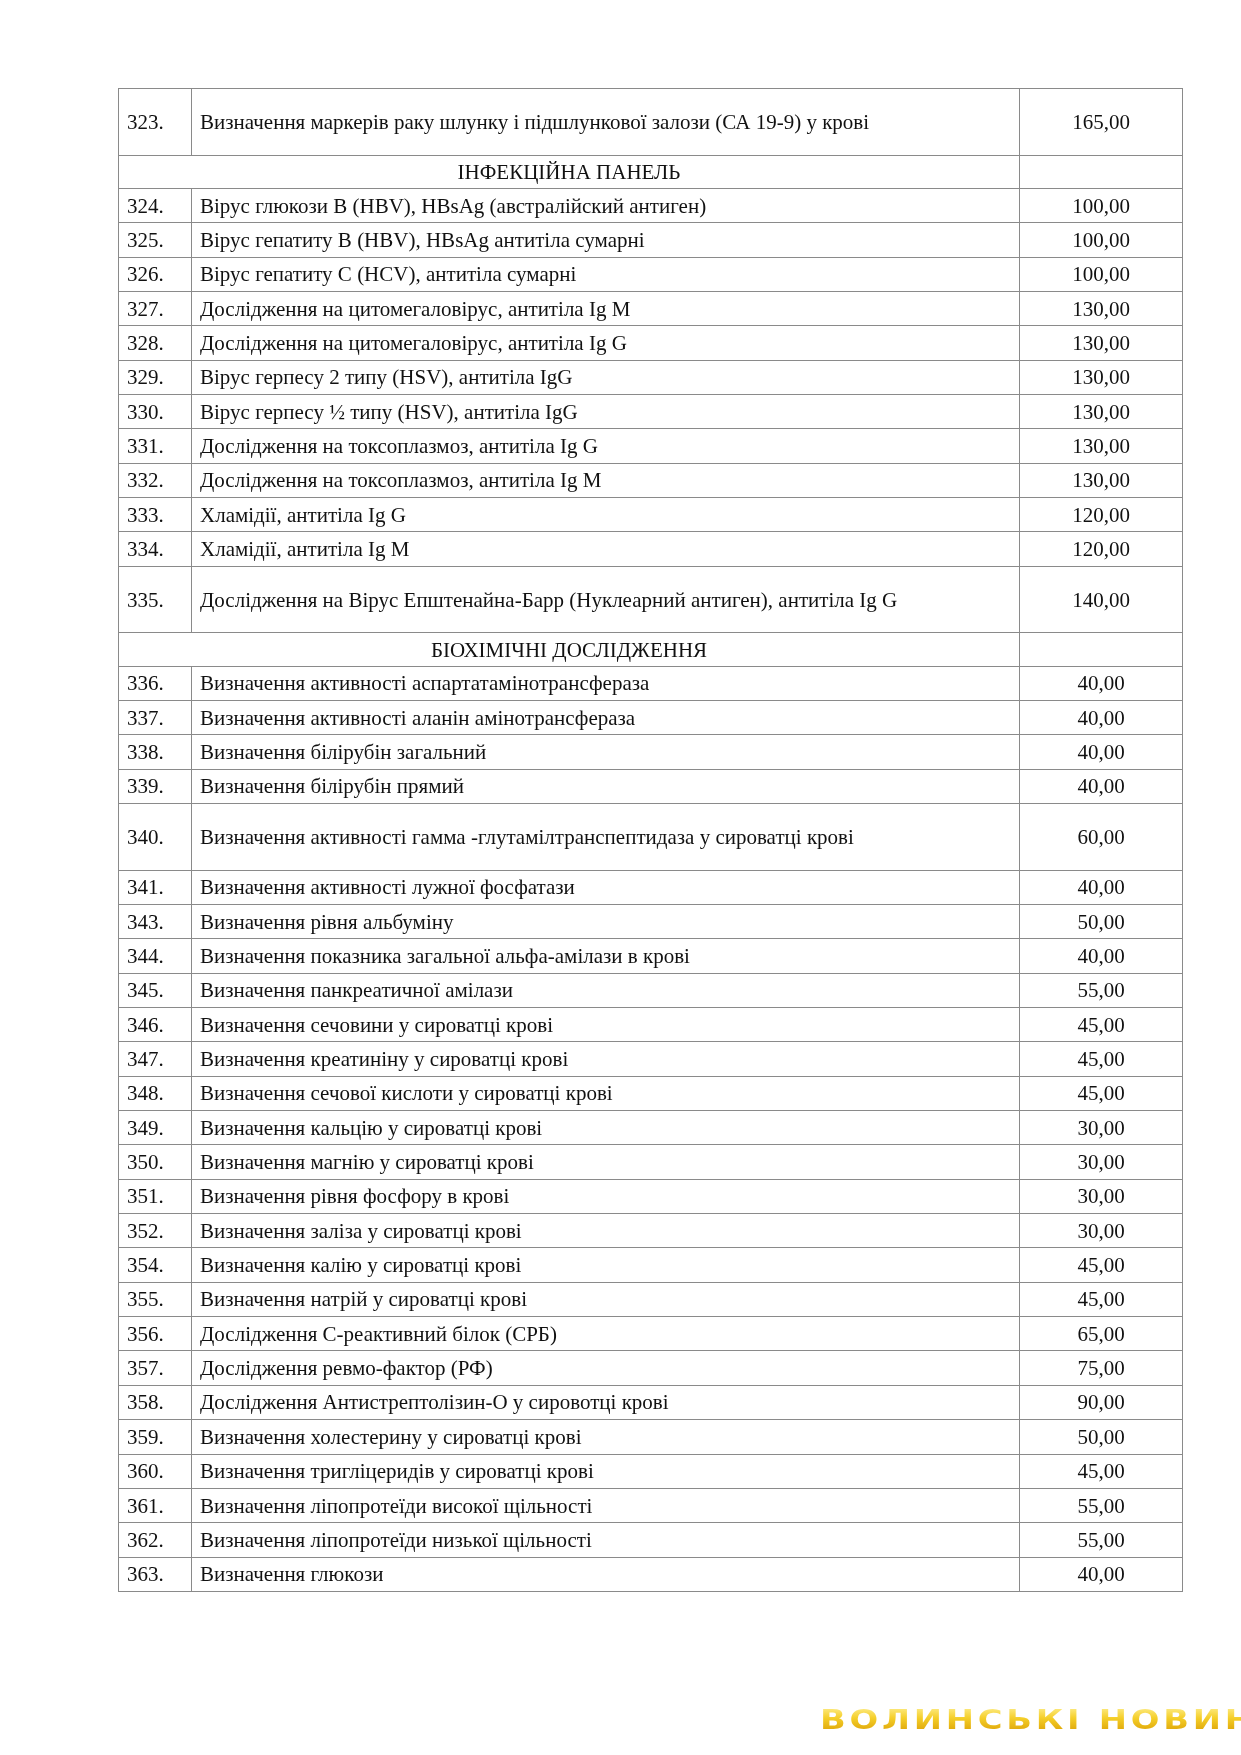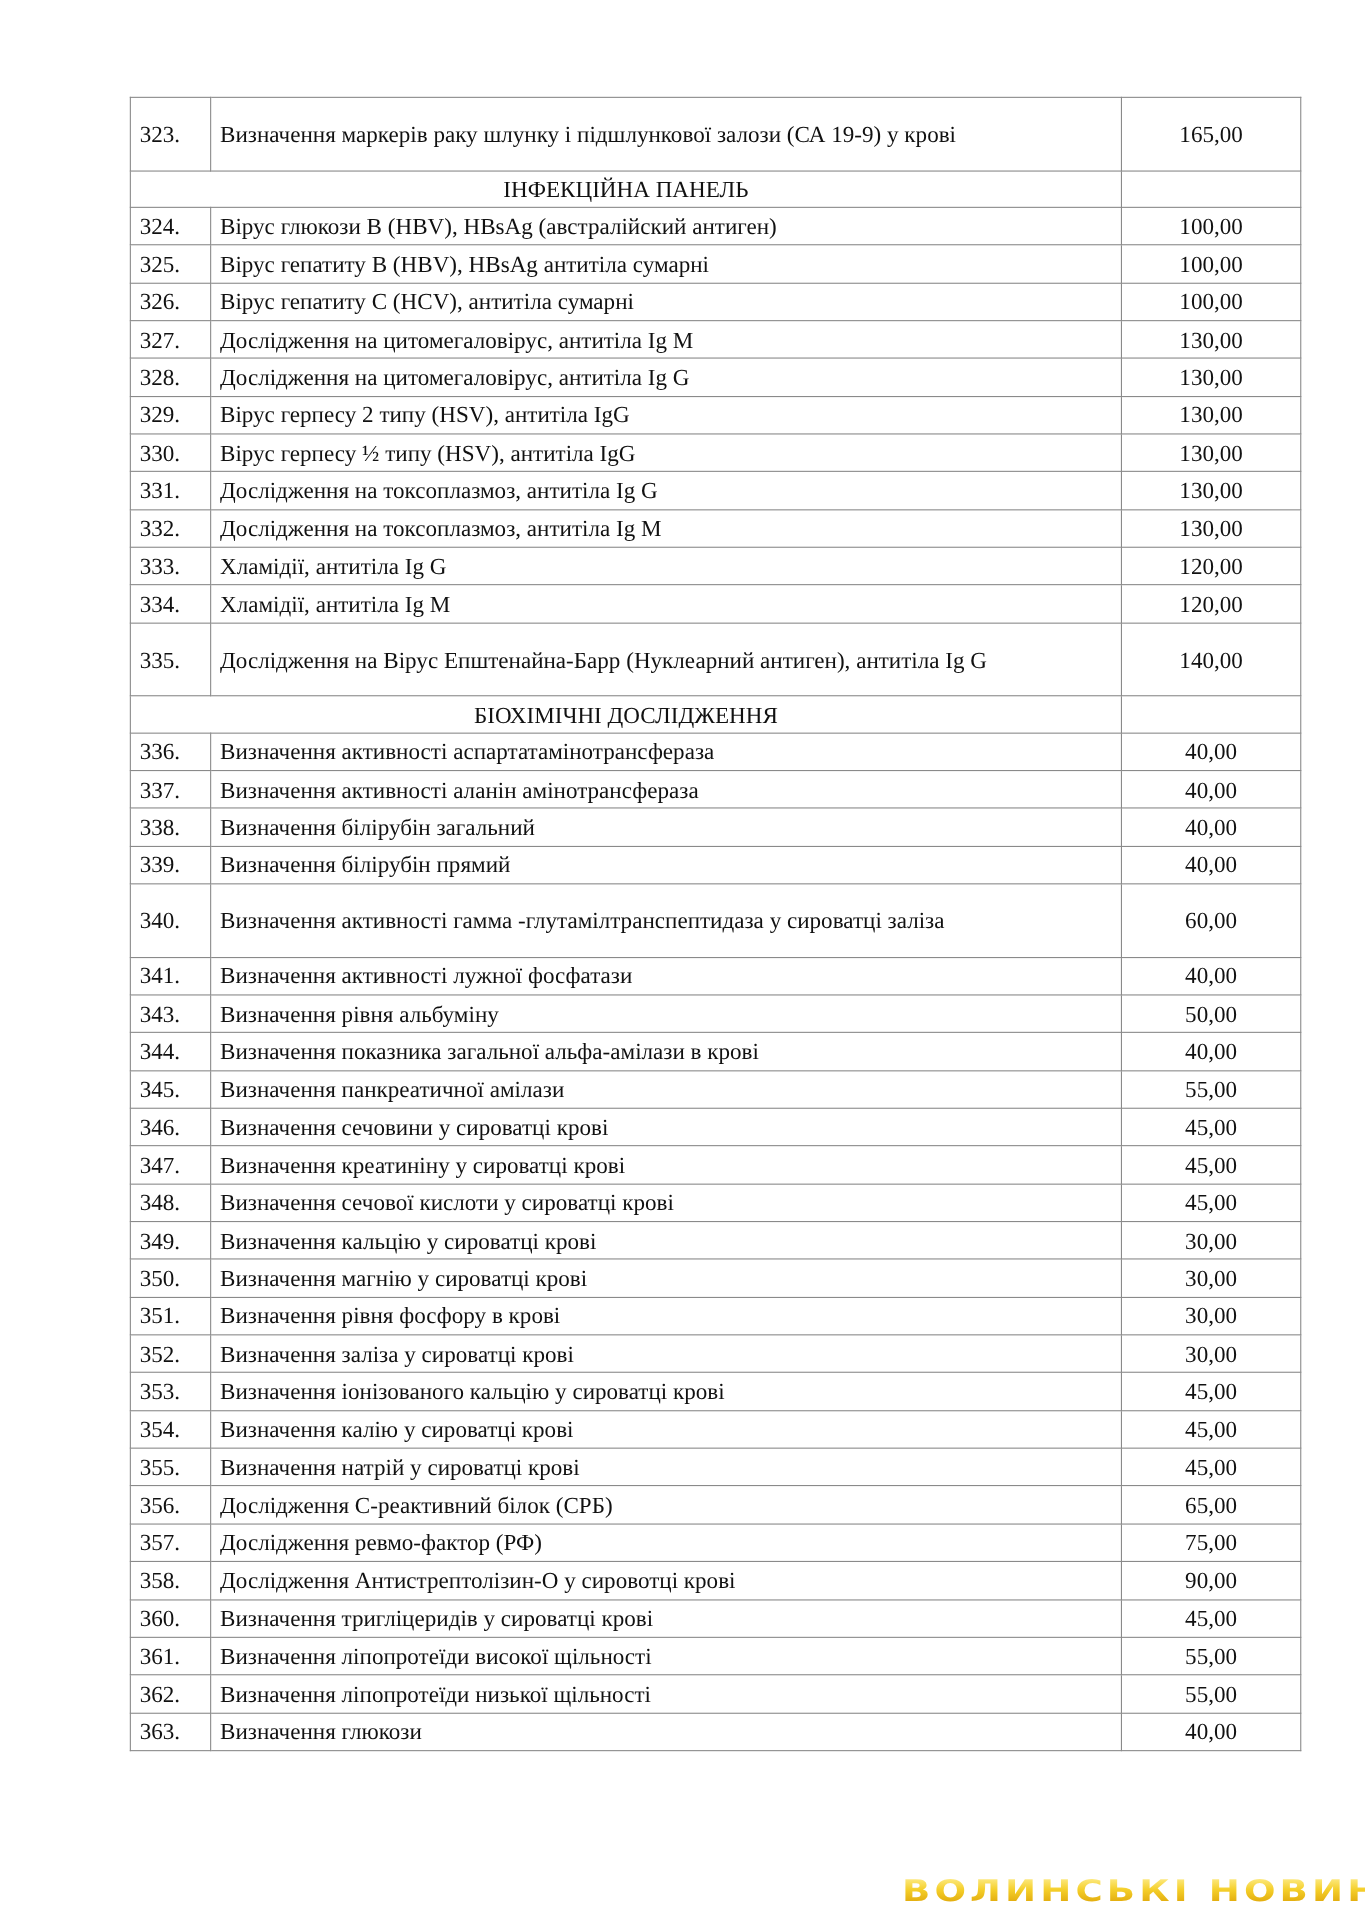--- a/index.html
+++ b/index.html
@@ -170,21 +170,21 @@
         <td class="desc">Визначення білірубін загальний</td>
         <td class="price">40,00</td>
       </tr>
       <tr class="single">
         <td class="num">339.</td>
         <td class="desc">Визначення білірубін прямий</td>
         <td class="price">40,00</td>
       </tr>
       <tr class="double">
         <td class="num">340.</td>
-        <td class="desc">Визначення активності гамма -глутамілтранспептидаза у сироватці заліза</td>
+        <td class="desc">Визначення активності гамма -глутамілтранспептидаза у сироватці крові</td>
         <td class="price">60,00</td>
       </tr>
       <tr class="single">
         <td class="num">341.</td>
         <td class="desc">Визначення активності лужної фосфатази</td>
         <td class="price">40,00</td>
       </tr>
       <tr class="single">
         <td class="num">343.</td>
         <td class="desc">Визначення рівня альбуміну</td>
@@ -229,25 +229,20 @@
         <td class="num">351.</td>
         <td class="desc">Визначення рівня фосфору в крові</td>
         <td class="price">30,00</td>
       </tr>
       <tr class="single">
         <td class="num">352.</td>
         <td class="desc">Визначення заліза у сироватці крові</td>
         <td class="price">30,00</td>
       </tr>
       <tr class="single">
-        <td class="num">353.</td>
-        <td class="desc">Визначення іонізованого кальцію у сироватці крові</td>
-        <td class="price">45,00</td>
-      </tr>
-      <tr class="single">
         <td class="num">354.</td>
         <td class="desc">Визначення калію у сироватці крові</td>
         <td class="price">45,00</td>
       </tr>
       <tr class="single">
         <td class="num">355.</td>
         <td class="desc">Визначення натрій у сироватці крові</td>
         <td class="price">45,00</td>
       </tr>
       <tr class="single">
@@ -257,20 +252,25 @@
       </tr>
       <tr class="single">
         <td class="num">357.</td>
         <td class="desc">Дослідження ревмо-фактор (РФ)</td>
         <td class="price">75,00</td>
       </tr>
       <tr class="single">
         <td class="num">358.</td>
         <td class="desc">Дослідження Антистрептолізин-О у сировотці крові</td>
         <td class="price">90,00</td>
+      </tr>
+      <tr class="single">
+        <td class="num">359.</td>
+        <td class="desc">Визначення холестерину у сироватці крові</td>
+        <td class="price">50,00</td>
       </tr>
       <tr class="single">
         <td class="num">360.</td>
         <td class="desc">Визначення тригліцеридів у сироватці крові</td>
         <td class="price">45,00</td>
       </tr>
       <tr class="single">
         <td class="num">361.</td>
         <td class="desc">Визначення ліпопротеїди високої щільності</td>
         <td class="price">55,00</td>

